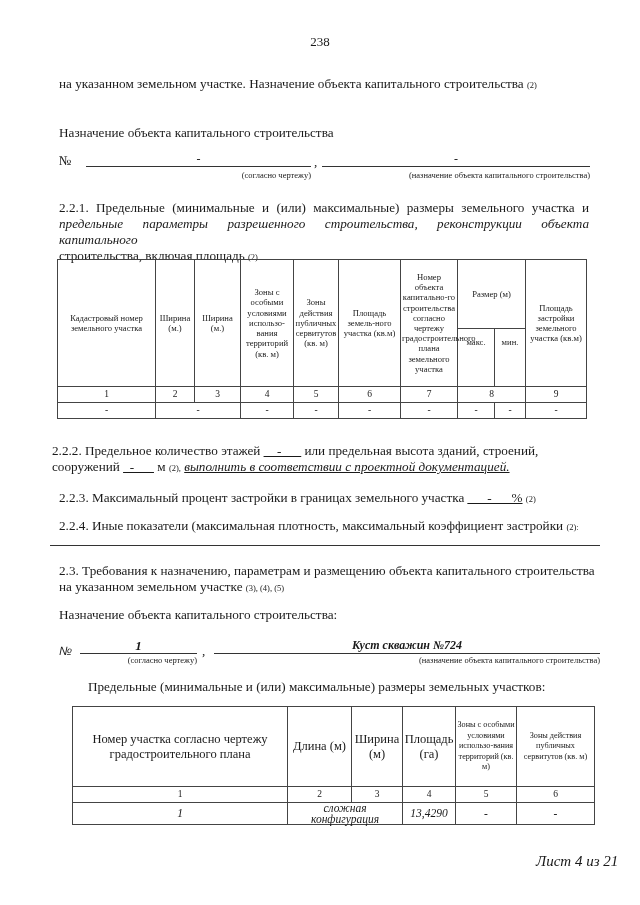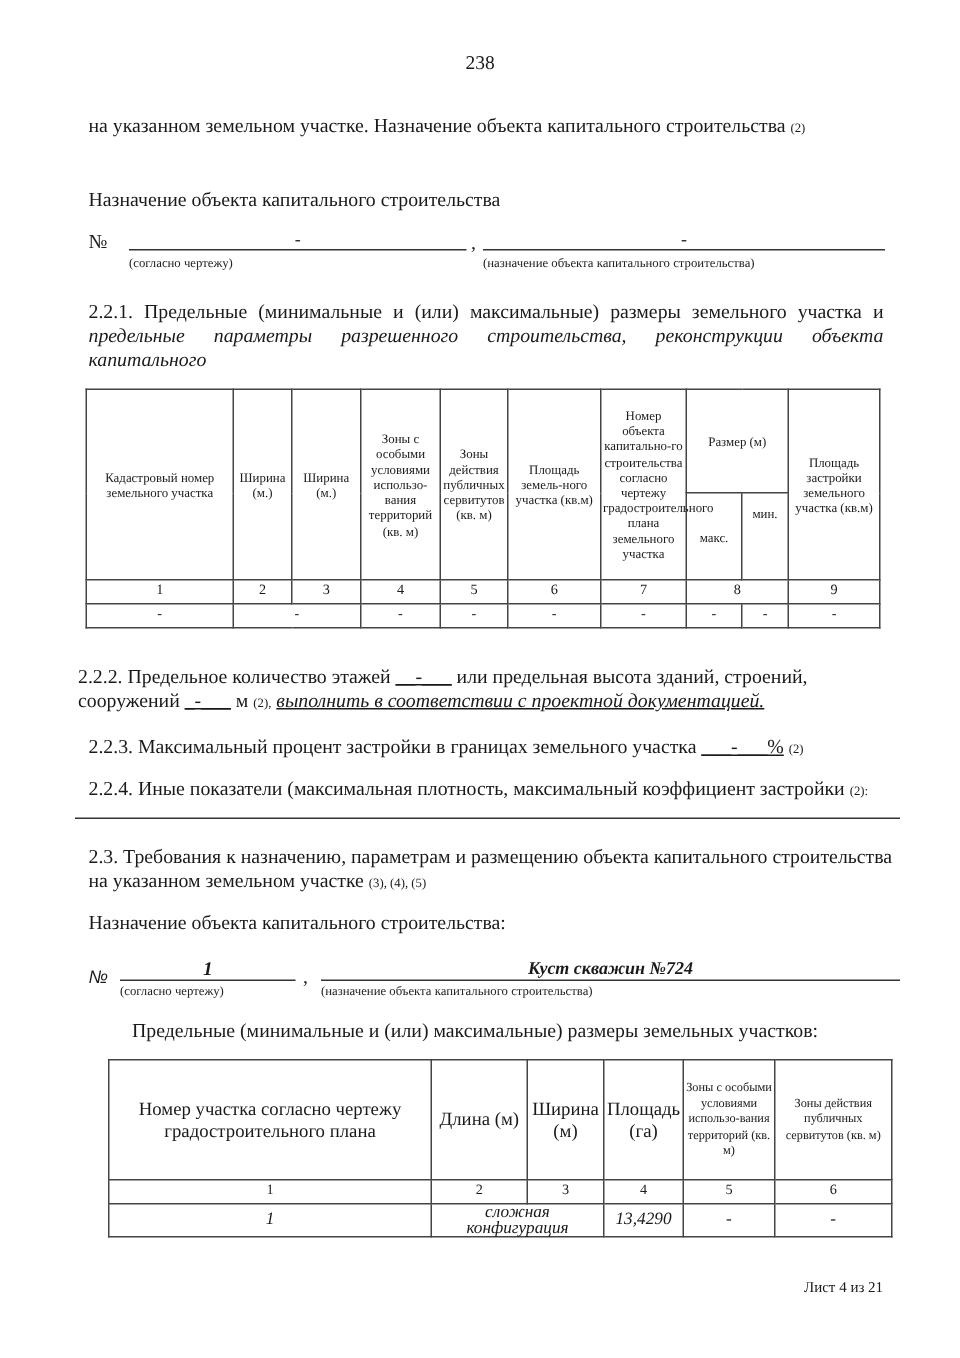--- a/index.html
+++ b/index.html
@@ -4,34 +4,34 @@
 <style>
   html, body { margin: 0; padding: 0; background: #ffffff; }
   body { width: 640px; height: 905px; position: relative; overflow: hidden;
          font-family: "Liberation Serif", "DejaVu Serif", serif; color: #1a1a1a; }
   .abs { position: absolute; }
   .p { font-size: 13.2px; line-height: 16px; }
   .small { font-size: 8.5px; }
   .page-num { top: 34px; left: 0; width: 640px; text-align: center; font-size: 13px; }
   .just { text-align: justify; text-align-last: left; }
   .line { position: absolute; border-top: 1px solid #333; height: 0; }
-  .caption { position: absolute; font-size: 8.5px; text-align: left; color: #222; }
+  .caption { position: absolute; font-size: 8.5px; text-align: right; color: #222; }
   .fill { position: absolute; text-align: center; font-size: 12px; }
   table { border-collapse: collapse; position: absolute; table-layout: fixed; }
   td { border: 1px solid #444; text-align: center; vertical-align: middle; padding: 0 1px; }
   .t1 td { font-size: 8.6px; line-height: 10.2px; }
   .t1 .num td, .t1 .val td { font-size: 9.5px; height: 15px; }
   .t2 td { font-size: 8.2px; line-height: 10.5px; }
   .t2 .big { font-size: 12.5px; line-height: 15px; }
   .t2 .num td { font-size: 9.5px; height: 15px; }
   .t2 .val td { font-size: 11.5px; height: 20px; }
   .it { font-style: italic; }
   .bi { font-style: italic; font-weight: bold; }
   .u { text-decoration: underline; }
-  .footer { font-size: 10px; }
+  .footer { font-size: 15px; font-style: italic; }
 </style>
 </head>
 <body>
 
 <div class="abs page-num">238</div>
 
 <div class="abs p" style="top:76px; left:59px; width:560px;">
   <div><span>на указанном земельном участке. Назначение объекта капитального строительства</span> <span class="small">(2)</span></div>
 </div>
 
@@ -42,20 +42,21 @@
 <div class="line" style="top:166px; left:86px; width:225px;"></div>
 <div class="abs p" style="top:154px; left:314px;">,</div>
 <div class="fill" style="top:152px; left:322px; width:268px;">-</div>
 <div class="line" style="top:166px; left:322px; width:268px;"></div>
 <div class="caption" style="top:170px; left:86px; width:225px;">(согласно чертежу)</div>
 <div class="caption" style="top:170px; left:322px; width:268px;">(назначение объекта капитального строительства)</div>
 
 <div class="abs p just" style="top:200px; left:59px; width:530px;">
   <div class="just" style="text-align-last: justify;">2.2.1. Предельные (минимальные и (или) максимальные) размеры земельного участка и</div>
   <div class="just" style="text-align-last: justify; font-style: italic;">предельные параметры разрешенного строительства, реконструкции объекта капитального</div>
+  <div><span>строительства, включая площадь</span> <span class="small">(2)</span></div>
 </div>
 
 <table class="t1" style="top:259px; left:57px; width:529px;">
   <colgroup>
     <col style="width:98px">
       <col style="width:39px">
       <col style="width:46px">
       <col style="width:53px">
     <col style="width:45px">
       <col style="width:62px">
@@ -70,21 +71,21 @@
     <td rowspan="2">Ширина (м.)</td>
     <td rowspan="2">Ширина (м.)</td>
     <td rowspan="2">Зоны с особыми условиями использо-вания территорий (кв. м)</td>
     <td rowspan="2">Зоны действия публичных сервитутов (кв. м)</td>
     <td rowspan="2">Площадь земель-ного участка (кв.м)</td>
     <td rowspan="2">Номер объекта капитально-го строительства согласно чертежу градостроительного плана земельного участка</td>
     <td colspan="2">Размер (м)</td>
     <td rowspan="2">Площадь застройки земельного участка (кв.м)</td>
   </tr>
   <tr style="height:58px;">
-    <td style="vertical-align:top; padding-top:24px;">макс.</td>
+    <td style="vertical-align:top; padding-top:8px;">макс.</td>
     <td style="vertical-align:top; padding-top:8px;">мин.</td>
   </tr>
   <tr class="num">
     <td>1</td>
     <td>2</td>
     <td>3</td>
     <td>4</td>
     <td>5</td>
     <td>6</td>
     <td>7</td>

